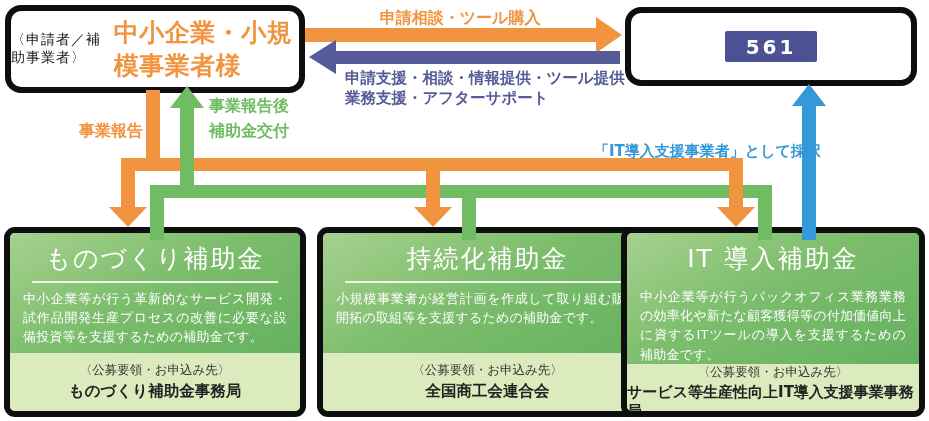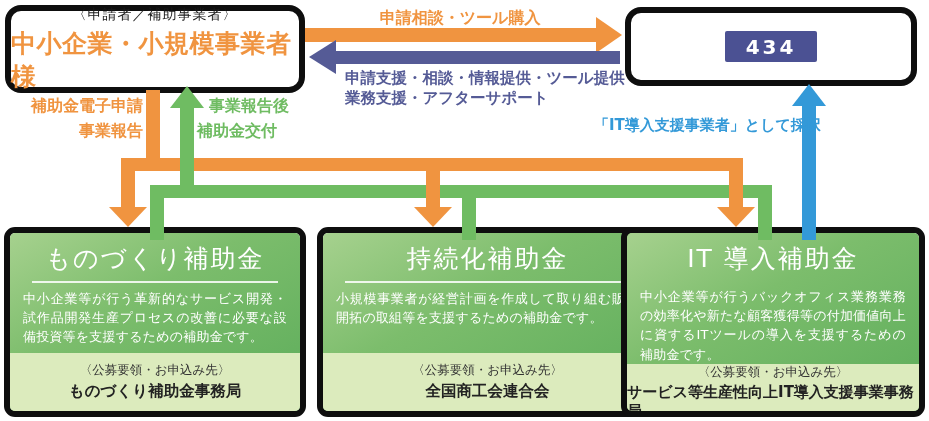--- a/index.html
+++ b/index.html
@@ -5,21 +5,21 @@
   html,body{margin:0;padding:0;background:#fff;}
   body{font-family:"DejaVu Sans","Liberation Sans",sans-serif;}
   #canvas{position:relative;width:929px;height:421px;background:#fff;overflow:hidden;}
 
   
   .outlined-box{
     position:absolute;background:#fff;border:6px solid var(--ink);
     border-radius:16px;box-sizing:border-box;
   }
   .applicant-box{left:5px;top:5px;width:300px;height:88px;
-    display:flex;flex-direction:column;align-items:center;justify-content:center;gap:3px;}
+    display:flex;flex-direction:row;align-items:center;justify-content:center;gap:3px;}
   .applicant-sub{font-size:14px;color:#1a1a1a;letter-spacing:1px;}
   .applicant-title{font-size:25px;font-weight:bold;color:var(--orange);letter-spacing:.5px;}
 
   .company-box{left:625px;top:7px;width:292px;height:79px;
     display:flex;align-items:center;justify-content:center;}
   .logo{display:flex;align-items:flex-end;}
   .logo-left{display:flex;flex-direction:column;width:148px;}
   .logo-top{font-size:9px;font-weight:bold;color:var(--logo);letter-spacing:1.8px;white-space:nowrap;margin-bottom:1px;}
   .logo-lat{font-size:27px;font-weight:800;color:var(--logo);letter-spacing:9px;line-height:26px;
     transform:scaleX(1.38);transform-origin:left bottom;white-space:nowrap;}
@@ -41,35 +41,35 @@
 
   
   .bar{position:absolute;}
   .ah{position:absolute;width:0;height:0;}
   .orange-bg{background:var(--orange);} .green-bg{background:var(--green);}
   .purple-bg{background:var(--purple);} .blue-bg{background:var(--blue);}
 
   
   .lbl{position:absolute;font-weight:bold;white-space:nowrap;}
   .lbl-orange{color:var(--orange);} .lbl-green{color:var(--green);}
-  .lbl-purple{color:var(--purple);} .lbl-blue{color:var(--blue);}
+  .lbl-purple{color:var(--purple);} .lbl-blue{color:var(--blue);margin-top:26px;}
 </style>
 </head>
 <body>
 
 <div id="canvas">
 
   <div class="outlined-box applicant-box">
     <div class="applicant-sub">〈申請者／補助事業者〉</div>
     <div class="applicant-title">中小企業・小規模事業者様</div>
   </div>
 
   <div class="outlined-box company-box">
     <div class="logo">
-      <div class="logo-num">434</div>
+      <div class="logo-num">561</div>
     </div>
   </div>
 
   <div class="subsidy-box box1" style="left:4px;width:302px;">
     <div class="subsidy-inner">
       <div class="subsidy-title">ものづくり補助金</div>
       <div class="subsidy-divider"></div>
       <div class="subsidy-desc">中小企業等が行う革新的なサービス開発・試作品開発生産プロセスの改善に必要な設備投資等を支援するための補助金です。</div>
       <div class="subsidy-footer">
         <div class="footer-label">〈公募要領・お申込み先〉</div>
@@ -126,21 +126,20 @@
   <div class="ah" style="left:596px;top:17px;border-top:18px solid transparent;border-bottom:18px solid transparent;border-left:26px solid var(--orange);"></div>
 
   <div class="bar purple-bg" style="left:336px;top:51px;width:284px;height:13px;"></div>
   <div class="ah" style="left:309px;top:40px;border-top:17px solid transparent;border-bottom:17px solid transparent;border-right:27px solid var(--purple);"></div>
 
   <div class="lbl lbl-orange" style="left:330px;top:8px;width:260px;text-align:center;font-size:16px;">申請相談・ツール購入</div>
 
   <div class="lbl lbl-purple" style="left:345px;top:69px;font-size:15.5px;line-height:19px;">申請支援・相談・情報提供・ツール提供</div>
   <div class="lbl lbl-purple" style="left:345px;top:89px;font-size:15.5px;line-height:19px;">業務支援・アフターサポート</div>
 
-  <div class="lbl lbl-orange" style="left:8px;top:94px;width:135px;text-align:right;font-size:16px;line-height:24px;">補助金電子申請</div>
   <div class="lbl lbl-orange" style="left:8px;top:119px;width:135px;text-align:right;font-size:16px;line-height:24px;">事業報告</div>
 
   <div class="lbl lbl-green" style="left:209px;top:94px;font-size:16px;line-height:24px;">事業報告後</div>
-  <div class="lbl lbl-green" style="left:197px;top:119px;font-size:16px;line-height:24px;">補助金交付</div>
+  <div class="lbl lbl-green" style="left:209px;top:119px;font-size:16px;line-height:24px;">補助金交付</div>
 
   <div class="lbl lbl-blue" style="left:594px;top:116px;font-size:15px;">「IT導入支援事業者」として採択</div>
 
 </div>
 
 </body></html>

